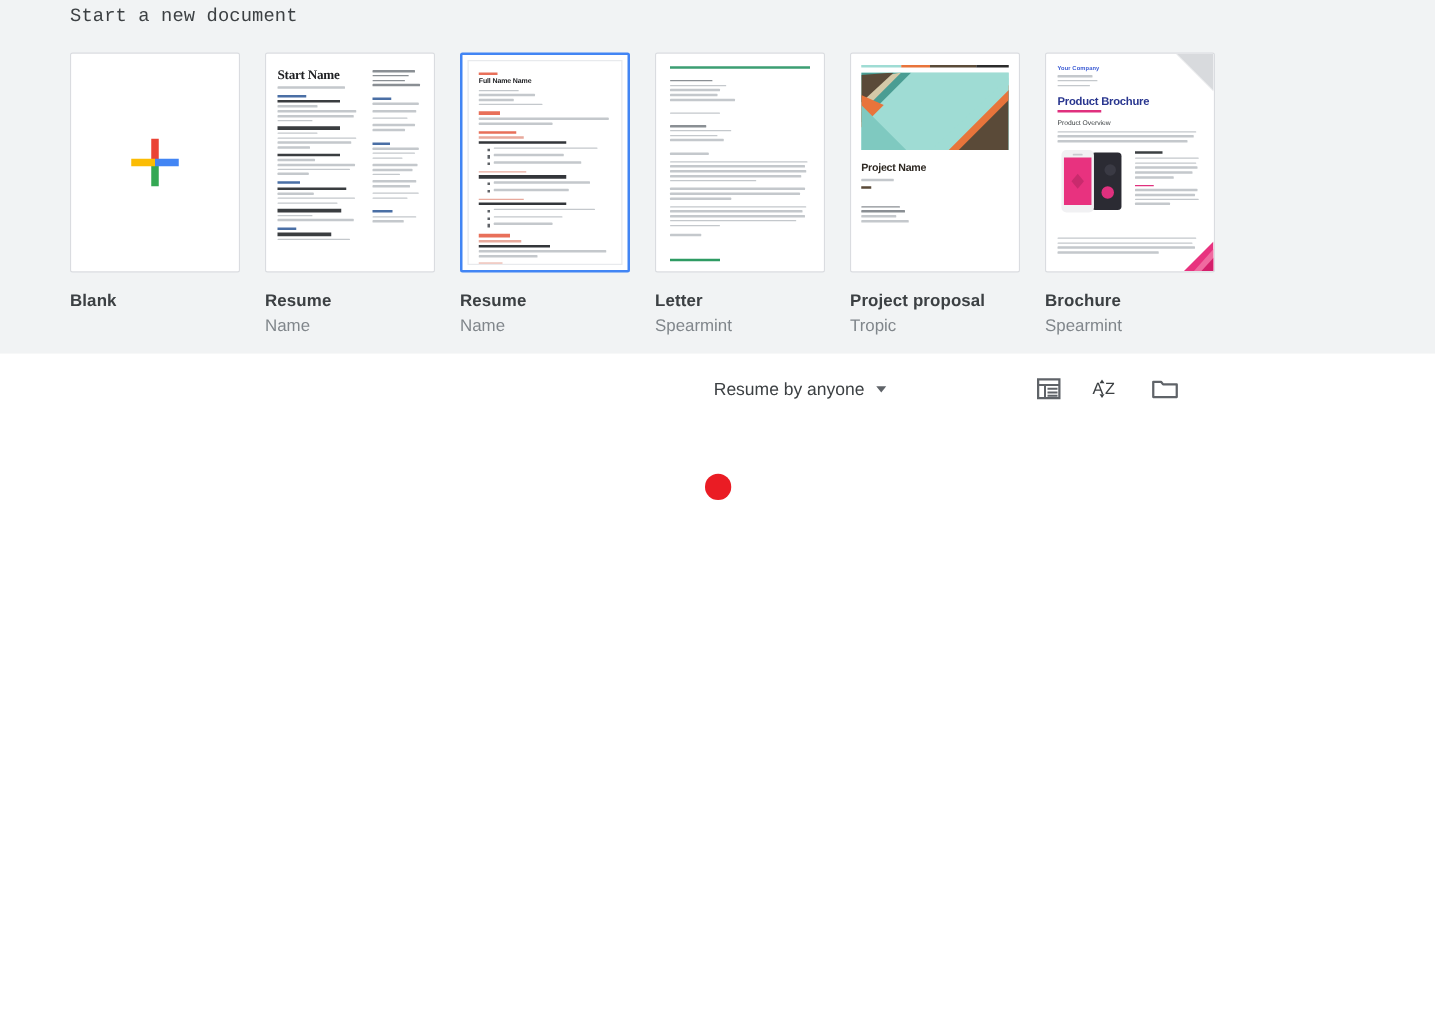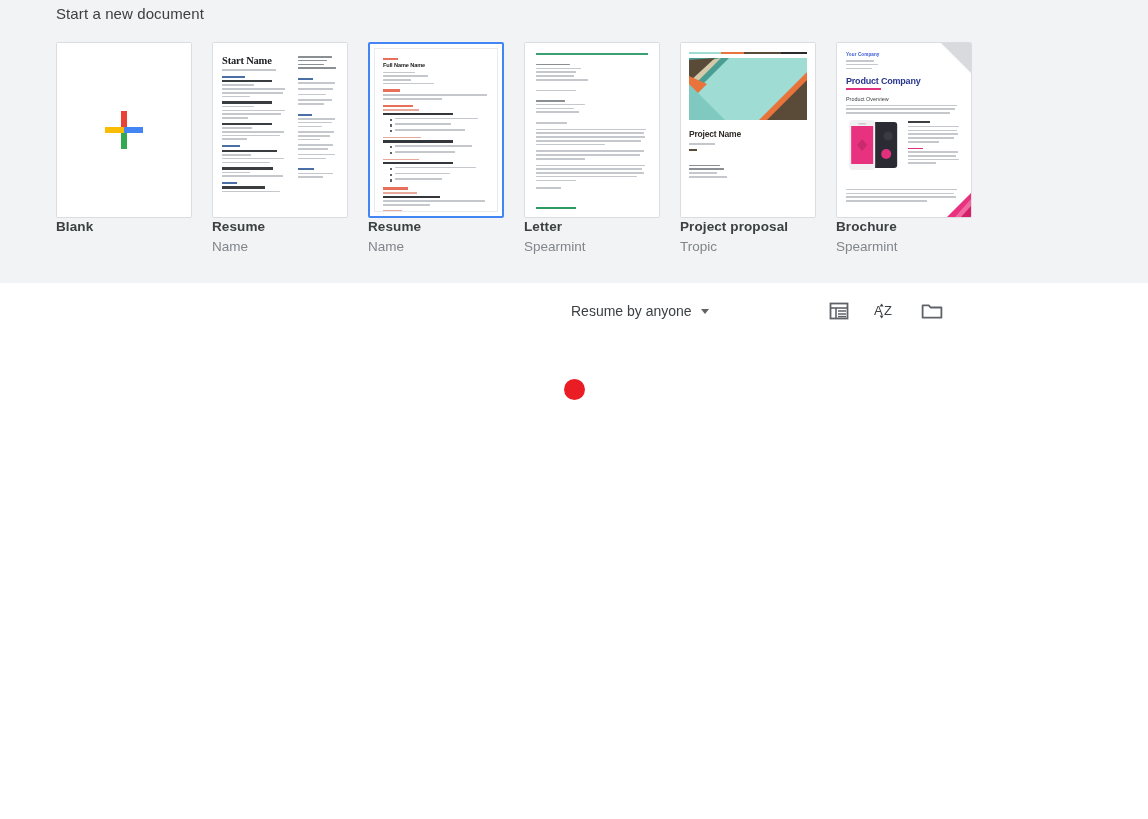--- a/index.html
+++ b/index.html
@@ -20,20 +20,21 @@
   .strip-header {
     height: 26px;
     display: flex;
     align-items: center;
     padding: 0 24px 0 56px;
   }
   .strip-title {
     font-size: 15px;
     color: #3c4043;
     letter-spacing: .1px;
+    font-family: Liberation Mono, monospace;
   }
   .header-right {
     margin-left: auto;
     display: flex;
     align-items: center;
     gap: 0;
     padding-right: 212px;
   }
   .gallery-btn {
     display: flex;
@@ -80,21 +81,21 @@
   }
   .card.selected .thumb .inner-page {
     border: 1px solid #e8eaed;
   }
   .inner-page {
     width: 100%; height: 100%;
     background: #fff;
     position: relative;
     overflow: hidden;
   }
-  .card-labels { }
+  .card-labels { padding-top: 14px; }
   .card-name {
     font-size: 13.5px; color: #3c4043;
     font-weight: bold; letter-spacing: .1px;
     line-height: 18px;
   }
   .card-sub {
     font-size: 13.5px; color: #80868b;
     line-height: 19px; margin-top: 1px;
   }
 
@@ -462,21 +463,21 @@
 
     <div class="card">
       <div class="thumb">
         <div class="inner-page">
           <div class="fold"></div>
           <div class="broch-wrap">
             <div class="broch-co">Your Company</div>
             <div class="ln" style="width:24%;margin-top:3px"></div>
             <div class="ln" style="width:28%"></div>
             <div class="ln" style="width:22%"></div>
-            <div class="broch-title">Product Company</div>
+            <div class="broch-title">Product Brochure</div>
             <div class="broch-sub"></div>
             <div class="broch-h2">Product Overview</div>
             <div class="ln" style="width:96%"></div>
             <div class="ln" style="width:94%"></div>
             <div class="ln" style="width:90%"></div>
             <div style="display:flex;gap:6px;margin-top:5px">
               <div style="flex:1.05">
                 <svg width="100%" height="52" viewBox="0 0 54 52">
                   <rect x="26" y="3" width="24" height="46" rx="3" fill="#2b2b33"></rect>
                   <circle cx="41" cy="17" r="4.6" fill="#3a3a44"></circle>

